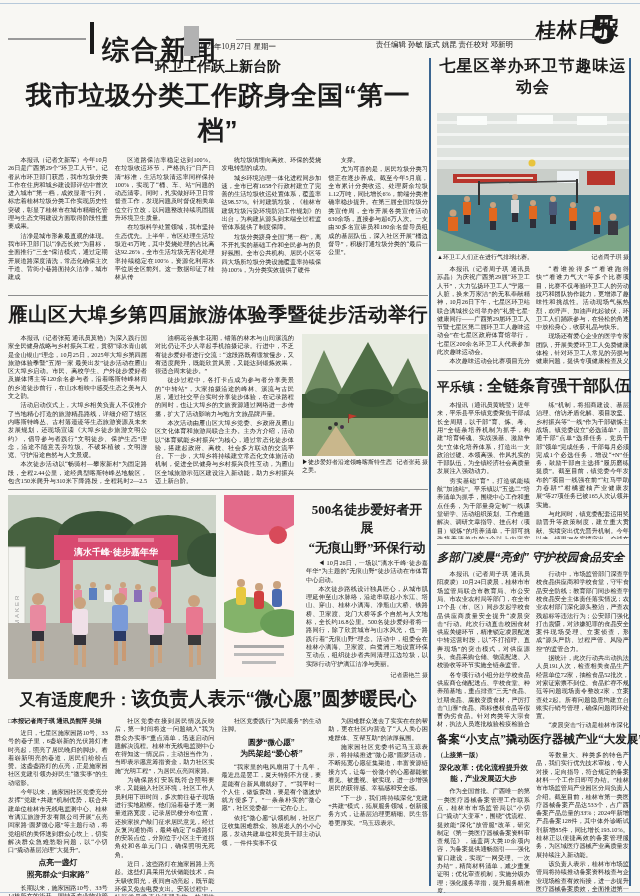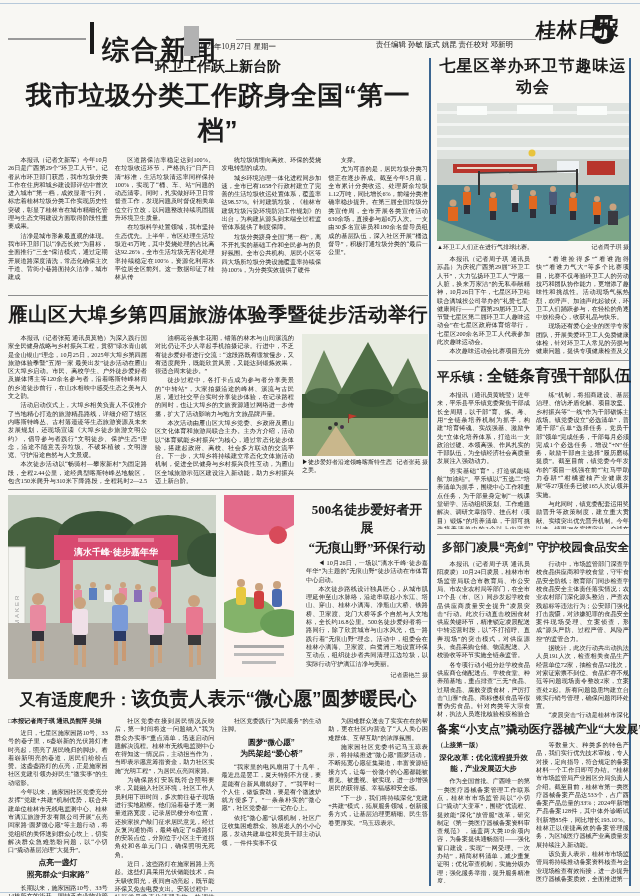--- a/index.html
+++ b/index.html
@@ -47,28 +47,28 @@
   .b500-t{ text-align:center;font-weight:bold;font-size:13px;margin:6px 0 2px;}
   .b500-credit{text-align:right;font-size:6px;margin-top:3px;color:#333;}
   
   .headline3{text-align:center;margin:5px 0 5px;white-space:nowrap;}
   .head-prefix{font-size:16px;font-weight:bold;}
   .head-main{font-family:"Liberation Sans",sans-serif;font-weight:900;font-size:19px;}
   .sjy-cols{height:188px;}
   .byline{font-size:6.2px;font-weight:bold;margin:0 0 3px;}
   .subhead{font-weight:bold;font-size:7.8px;text-align:center;line-height:1.5;margin:3px 0;}
   
-  .headlineR1{text-align:center;font-weight:bold;font-size:16px;margin:0 0 5px;letter-spacing:1px;}
+  .headlineR1{text-align:center;font-weight:bold;font-size:16px;margin:0 0 15px;letter-spacing:1px;}
   .r-cols{display:flex;gap:6px;overflow:hidden;}
   .r-rule{border:0;border-top:1px solid #999;margin:5px 0;}
   .headlineR2{text-align:center;margin:2px 0 4px;white-space:nowrap;}
   .hr2-prefix{font-weight:bold;font-size:12.5px;}
   .hr2-main{font-family:"Liberation Sans",sans-serif;font-weight:900;font-size:16px;}
-  .headlineR3{text-align:right;font-family:"Liberation Sans",sans-serif;font-weight:900;
-              font-size:11.5px;margin:3px 0 5px;white-space:nowrap;}
+  .headlineR3{text-align:left;font-family:"Liberation Sans",sans-serif;font-weight:900;
+              font-size:11.5px;margin:3px 0 5px;white-space:nowrap;font-style:italic;}
   .band{background:#1c3766;color:#fff;font-family:"Liberation Sans",sans-serif;font-weight:bold;
         font-size:11px;text-align:center;padding:4px 0;margin:5px 0;}
   .headlineR4{text-align:center;font-weight:900;font-size:11.5px;margin:2px 0 4px;white-space:nowrap;}
   .cont-note{font-size:6.4px;text-align:left;margin:0 0 2px;font-weight:bold;}
   .dev-subhead{font-weight:bold;font-size:7.4px;text-align:center;line-height:1.5;margin:2px 0 3px;}
   svg{display:block;}
   svg text{font-family:"Liberation Sans",sans-serif;}
 </style>
 </head>
 <body>

